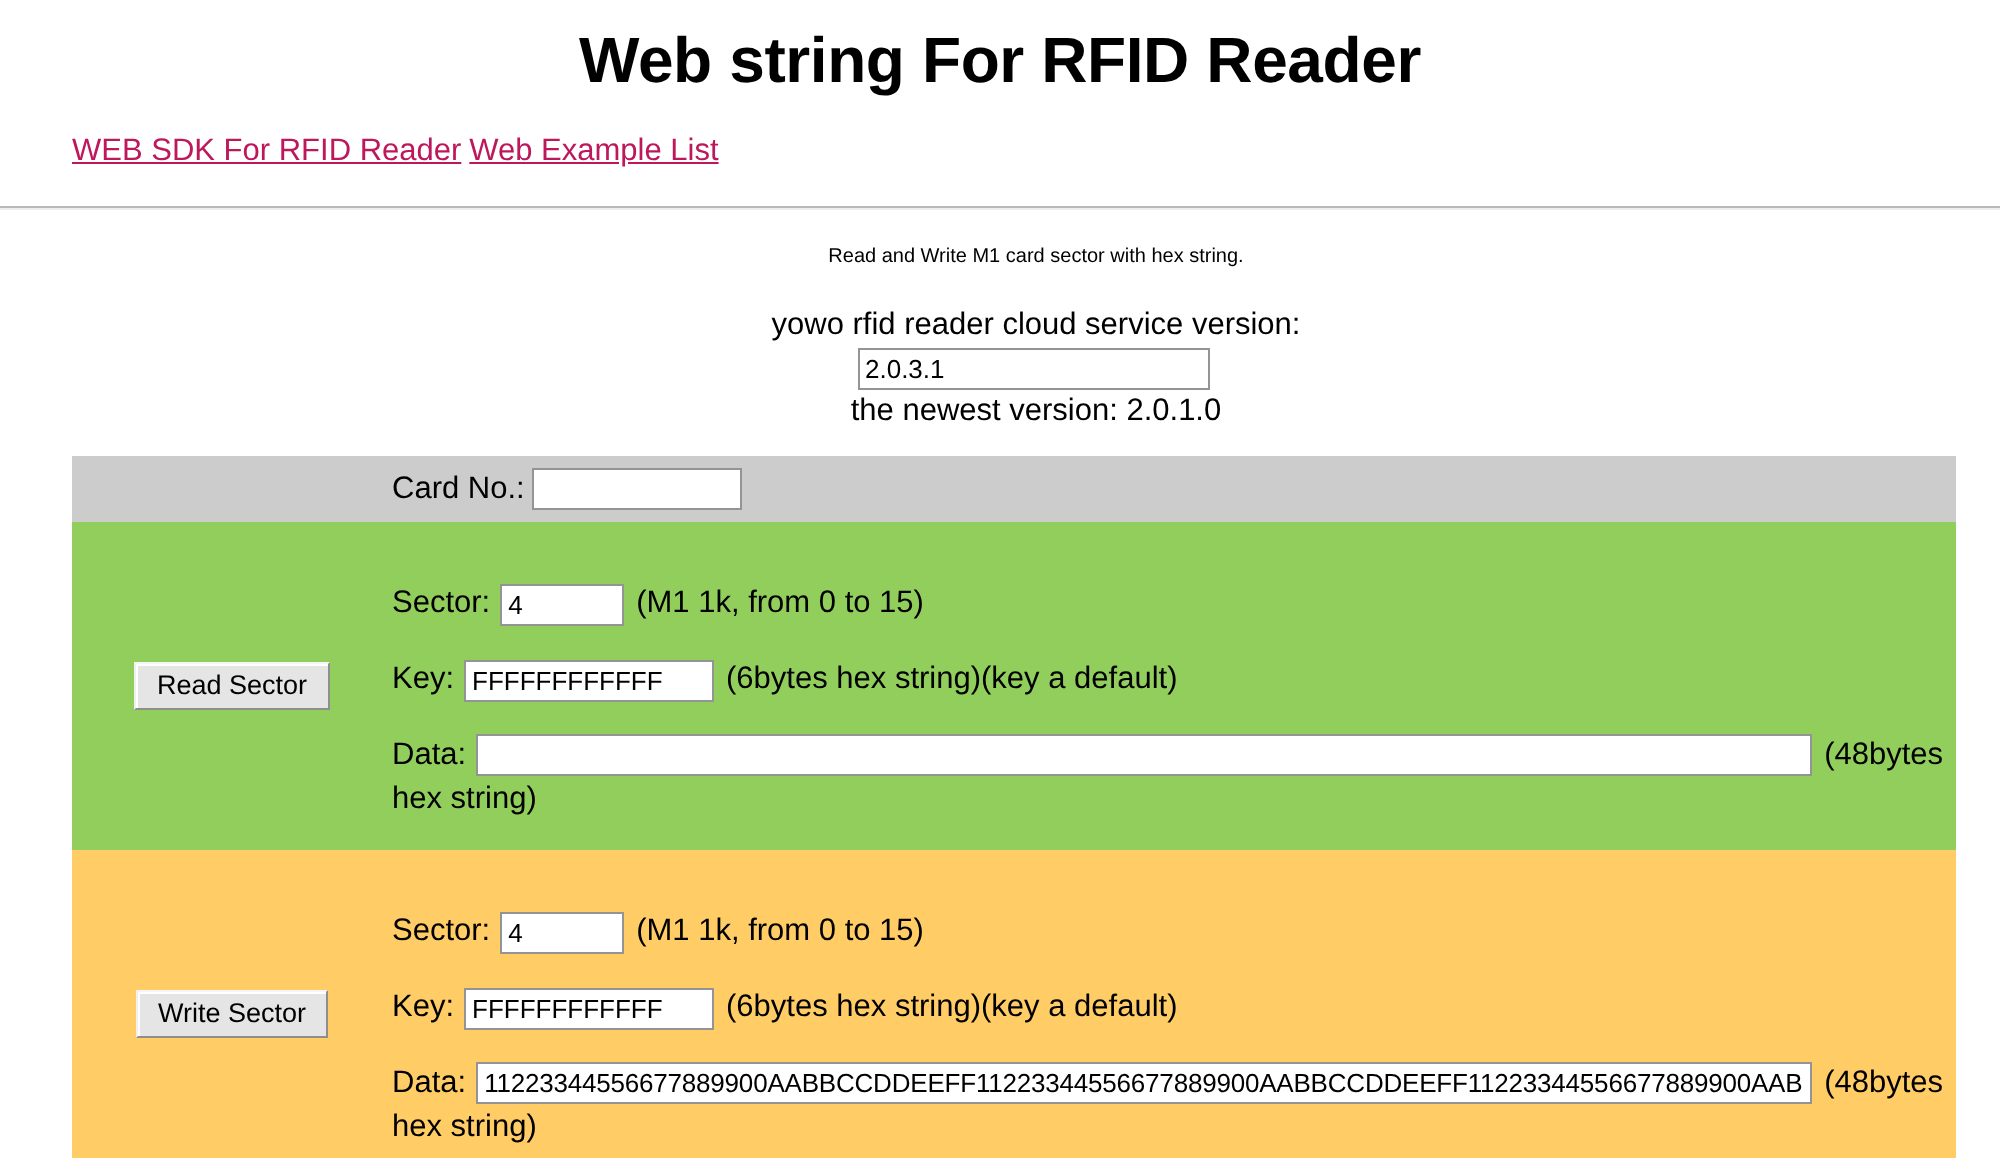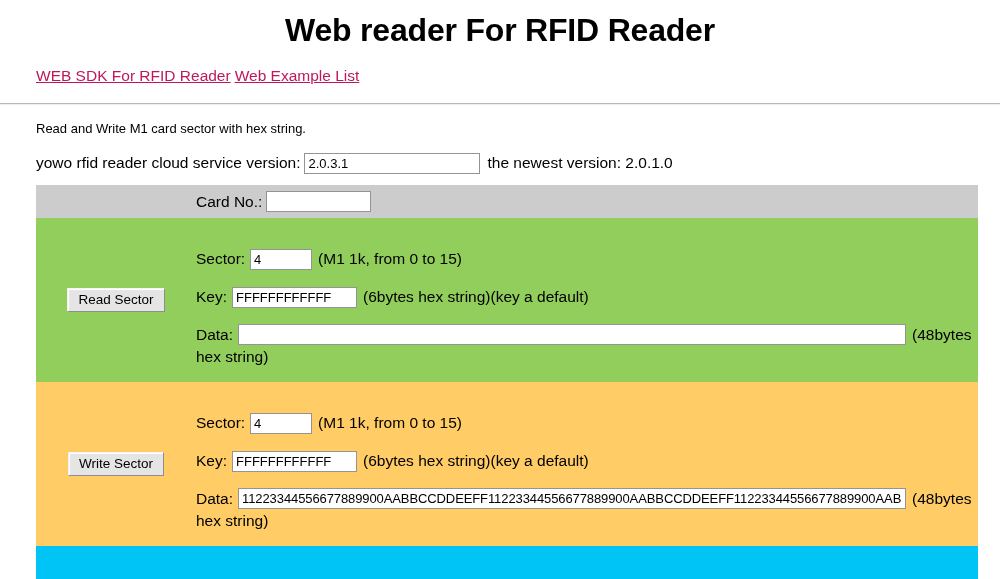--- a/index.html
+++ b/index.html
@@ -52,29 +52,31 @@
     border: 0;
     border-top: 1px solid #b8b8b8;
     border-bottom: 1px solid #eeeeee;
     margin: 17px 0 0 0;
     height: 0;
   }
 
   
   .intro {
     padding: 14px 0 0 36px;
-    font-size: 13px;
+    font-size: 10px;
     line-height: 20px;
+    text-align: center;
   }
   .versionline {
     padding: 13px 0 0 36px;
     font-size: 15.5px;
     line-height: 22px;
     display: flex;
     align-items: center;
+    flex-direction: column;
   }
   .versionline .lbl { white-space: pre; }
 
   input[type="text"] {
     font-family: "Liberation Sans", sans-serif;
     font-size: 13px;
     color: #000;
     background: #ffffff;
     border: 1px solid #949494;
     padding: 1px 3px;
@@ -180,21 +182,21 @@
   .datarow .wrap2 {
     width: 100%;
     line-height: 22px;
   }
 </style>
 </head>
 <body>
 
 <div class="page">
 
-  <h1 class="title">Web reader For RFID Reader</h1>
+  <h1 class="title">Web string For RFID Reader</h1>
 
   <div class="navlinks">
     <a href="#">WEB SDK For RFID Reader</a><span class="gap"></span><a href="#">Web Example List</a>
   </div>
 
   <hr class="divider">
 
   <div class="intro">Read and Write M1 card sector with hex string.</div>
 
   <div class="versionline">

